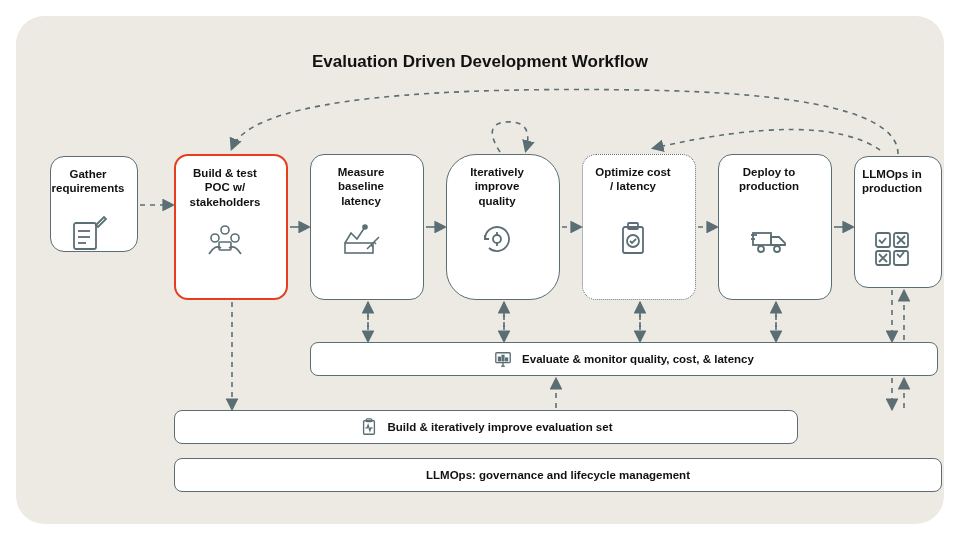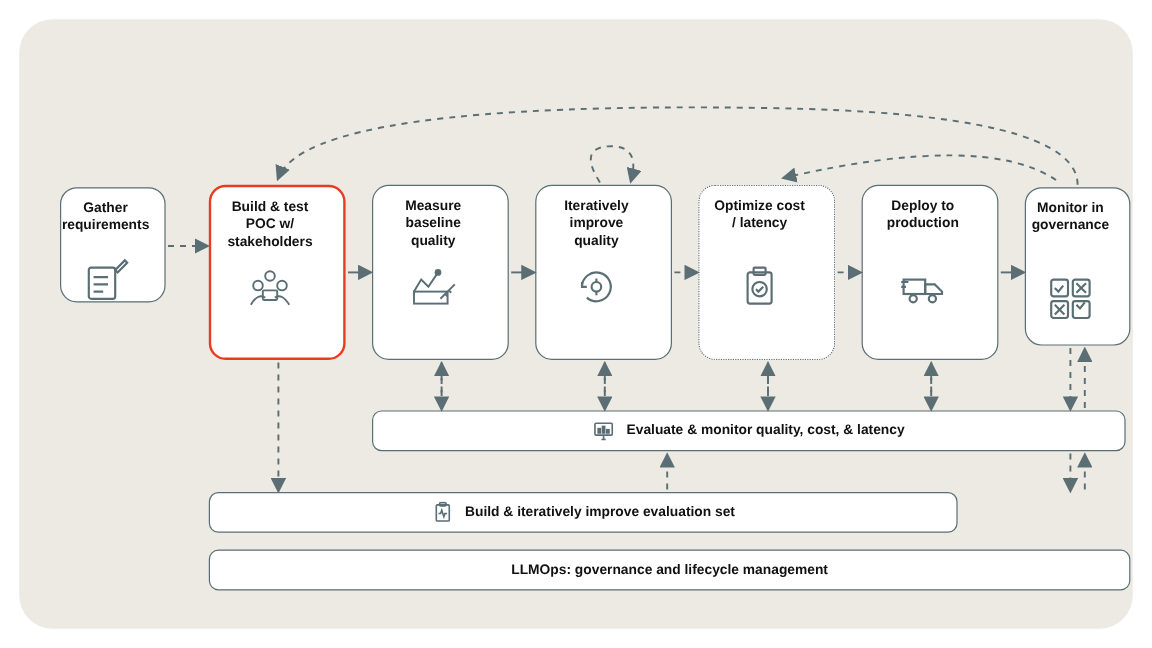--- a/index.html
+++ b/index.html
@@ -84,20 +84,21 @@
     stroke: #5a6e74;
     stroke-width: 1.6;
     fill: none;
   }
   .dashed { stroke-dasharray: 5 5; }
 </style>
 </head>
 <body>
 
 <div class="canvas">
+  <div class="title">Evaluation Driven Development Workflow</div>
 
   <div class="stage small" style="left:34px;">
     <div class="stage-label">Gather requirements</div>
     <div class="stage-icon">
       <svg viewBox="0 0 40 40" fill="none" stroke="currentColor" stroke-width="1.8">
         <rect x="6" y="8" width="22" height="26" rx="2"></rect>
         <path d="M28 10 L36 2 L38 4 L30 12 Z"></path>
         <line x1="10" y1="16" x2="22" y2="16"></line>
         <line x1="10" y1="22" x2="22" y2="22"></line>
         <line x1="10" y1="28" x2="18" y2="28"></line>
@@ -113,33 +114,33 @@
         <circle cx="10" cy="18" r="4"></circle>
         <circle cx="30" cy="18" r="4"></circle>
         <path d="M4 34 q6-10 12-6"></path>
         <path d="M36 34 q-6-10 -12-6"></path>
         <rect x="14" y="22" width="12" height="8" rx="1"></rect>
       </svg>
     </div>
   </div>
 
   <div class="stage big" style="left:294px;">
-    <div class="stage-label">Measure baseline quality</div>
+    <div class="stage-label">Measure baseline latency</div>
     <div class="stage-icon">
       <svg viewBox="0 0 40 40" fill="none" stroke="currentColor" stroke-width="1.6">
         <rect x="4" y="24" width="28" height="10"></rect>
         <path d="M4 24 L10 14 L16 20 L24 8"></path>
         <circle cx="24" cy="8" r="2" fill="currentColor"></circle>
         <path d="M26 30 L38 18"></path>
         <path d="M30 26 l2 2 M33 23 l2 2"></path>
       </svg>
     </div>
   </div>
 
-  <div class="stage big" style="left:430px;">
+  <div class="stage big" style="left:430px;border-radius:30px;">
     <div class="stage-label">Iteratively improve quality</div>
     <div class="stage-icon">
       <svg viewBox="0 0 40 40" fill="none" stroke="currentColor" stroke-width="1.8">
         <path d="M8 20 a12 12 0 1 1 4 9"></path>
         <polyline points="8,16 8,20 12,20"></polyline>
         <circle cx="20" cy="20" r="4"></circle>
         <path d="M20 16 l0-3 M20 24 l0 3"></path>
       </svg>
     </div>
   </div>
@@ -164,21 +165,21 @@
       <svg viewBox="0 0 40 40" fill="none" stroke="currentColor" stroke-width="1.8">
         <rect x="10" y="8" width="20" height="26" rx="2"></rect>
         <rect x="15" y="4" width="10" height="6" rx="1"></rect>
         <circle cx="20" cy="22" r="6"></circle>
         <path d="M17 22 l2 2 l4-4"></path>
       </svg>
     </div>
   </div>
 
   <div class="stage small" style="left:838px; top:140px; height:132px;">
-    <div class="stage-label">Monitor in governance</div>
+    <div class="stage-label">LLMOps in production</div>
     <div class="stage-icon" style="margin-top:18px;">
       <svg viewBox="0 0 40 40" fill="none" stroke="currentColor" stroke-width="1.8">
         <rect x="4" y="4" width="14" height="14" rx="2"></rect>
         <rect x="22" y="4" width="14" height="14" rx="2"></rect>
         <rect x="4" y="22" width="14" height="14" rx="2"></rect>
         <rect x="22" y="22" width="14" height="14" rx="2"></rect>
         <path d="M7 11 l3 3 l4-5"></path>
         <path d="M25 25 l3 3 l4-5"></path>
         <path d="M25 7 l8 8 M33 7 l-8 8"></path>
         <path d="M7 25 l8 8 M15 25 l-8 8"></path>

